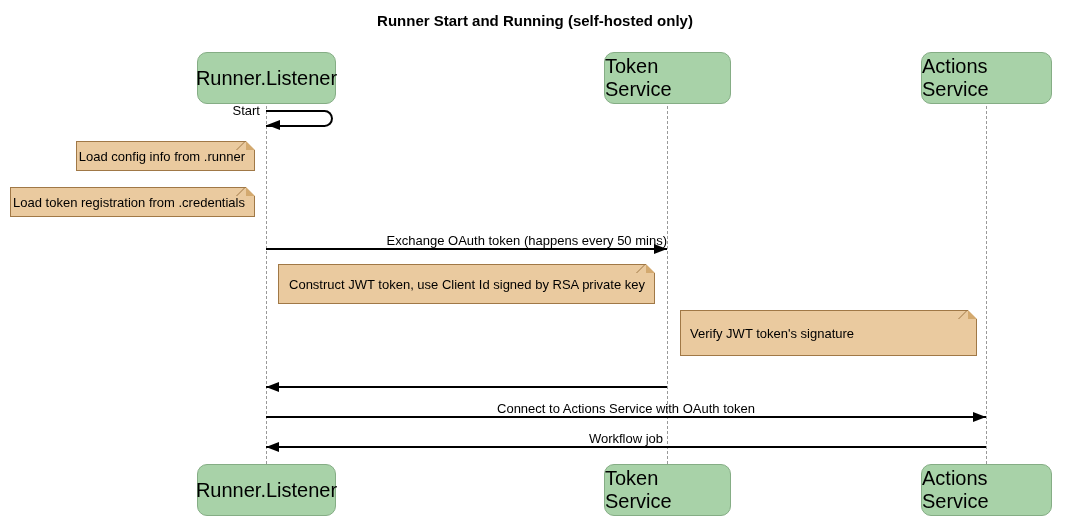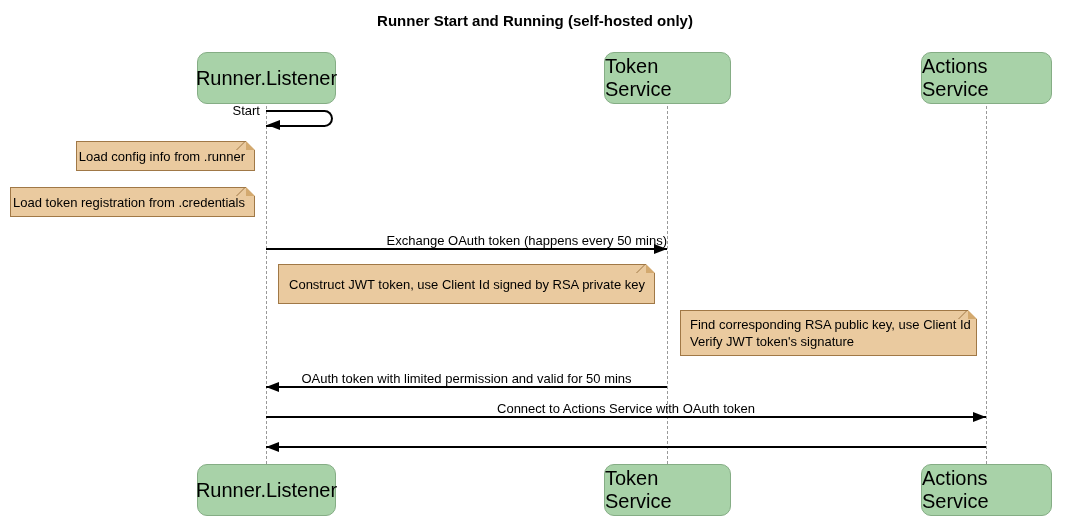--- a/index.html
+++ b/index.html
@@ -137,32 +137,31 @@
 
   <div class="msg-label" style="left:266px; top:233px; width:401px;text-align:right;">Exchange OAuth token (happens every 50 mins)</div>
   <div class="msg-line" style="left:266px; top:248px; width:401px;"></div>
   <div class="arrowhead right" style="left:654px; top:244px;"></div>
 
   <div class="note centered" style="left:278px; top:264px; width:377px; height:40px;">
     <div class="note-line">Construct JWT token, use Client Id signed by RSA private key</div>
   </div>
 
   <div class="note" style="left:680px; top:310px; width:297px; height:46px;">
-    <div class="note-line">Find corresponding RSA public key, use Client Id</div>
     <div class="note-line">Verify JWT token's signature</div>
   </div>
 
-  <div class="msg-label" style="left:266px; top:371px; width:401px;">OAuth token with limited permission and valid for 50 mins</div>
   <div class="msg-line" style="left:266px; top:386px; width:401px;"></div>
   <div class="arrowhead left" style="left:266px; top:382px;"></div>
 
   <div class="msg-label" style="left:266px; top:401px; width:720px;">Connect to Actions Service with OAuth token</div>
   <div class="msg-line" style="left:266px; top:416px; width:720px;"></div>
   <div class="arrowhead right" style="left:973px; top:412px;"></div>
 
+  <div class="msg-label" style="left:266px; top:431px; width:720px;">Workflow job</div>
   <div class="msg-line" style="left:266px; top:446px; width:720px;"></div>
   <div class="arrowhead left" style="left:266px; top:442px;"></div>
 
   <div class="participant" style="left:197px; top:464px; width:139px;">
     <span>Runner.Listener</span>
   </div>
   <div class="participant" style="left:604px; top:464px; width:127px;">
     <span>Token Service</span>
   </div>
   <div class="participant" style="left:921px; top:464px; width:131px;">

